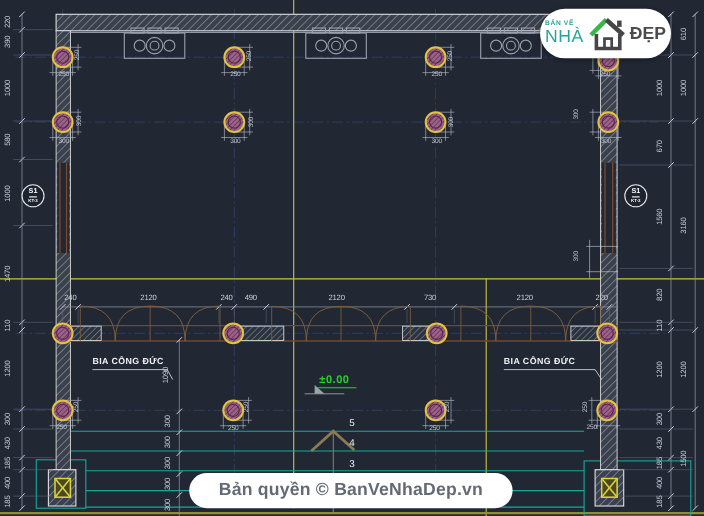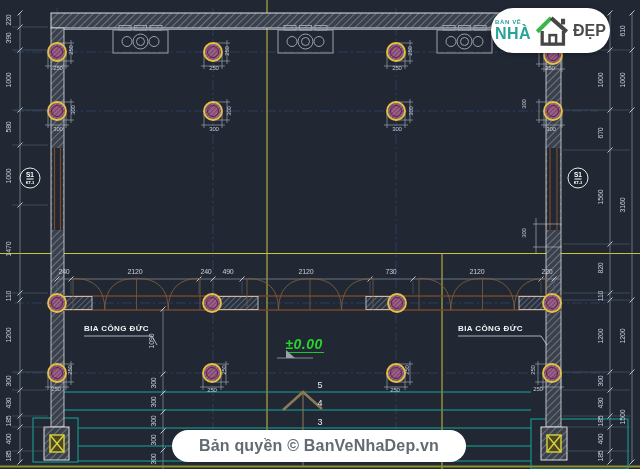--- a/index.html
+++ b/index.html
@@ -7,33 +7,33 @@
        font-family:"Liberation Sans",sans-serif}
   #plan{position:absolute;left:0;top:0;z-index:1}
   #labels{position:absolute;left:0;top:0;width:640px;height:469px;z-index:2;pointer-events:none}
   .dim{position:absolute;font-size:7px;color:#c9ced8;white-space:nowrap;line-height:1;
        transform:translate(-50%,-50%);letter-spacing:-0.2px}
   .dim.rot{transform:translate(-50%,-50%) rotate(-90deg)}
   .dim.sm{font-size:6px;color:#c2c8d2}
   .ann{position:absolute;font-weight:bold;font-size:8px;color:#f0f2f5;letter-spacing:.4px;
        white-space:nowrap;transform:translate(0,-100%);line-height:1.1}
   .stair{position:absolute;font-size:9px;color:#e9ebef;transform:translate(-50%,-50%);line-height:1}
-  .level{position:absolute;font-style:italic;font-weight:bold;font-size:14px;color:#27d32c;
+  .level{position:absolute;font-weight:bold;font-size:10px;color:#27d32c;
          letter-spacing:.5px;transform:translate(-50%,-100%);line-height:1}
   .bubble{position:absolute;width:19px;height:19px;border:1.3px solid #e9e9e9;border-radius:50%;
           background:rgba(27,34,46,.85);color:#fff;display:flex;flex-direction:column;
           align-items:center;justify-content:center;transform:translate(-50%,-50%);line-height:1;z-index:2}
   .bubble .b1{font-size:6.5px;font-weight:bold;border-bottom:1px solid #fff;padding-bottom:.5px}
   .bubble .b2{font-size:4px;font-weight:bold;margin-top:.5px}
   .logo{position:absolute;left:491px;top:8px;width:119px;height:45px;background:#fff;
         border-radius:23px;display:flex;align-items:center;justify-content:center;gap:3px;
         z-index:3;box-shadow:0 1px 5px rgba(0,0,0,.4)}
   .logo-text{display:flex;flex-direction:column;line-height:1;color:#27a39b}
   .l1{font-size:6px;font-weight:bold;letter-spacing:.6px}
-  .l2{font-size:16px;font-weight:bold;letter-spacing:.4px;margin-top:1px}
+  .l2{font-size:16px;font-weight:normal;letter-spacing:.4px;margin-top:1px}
   .l3{font-size:16px;font-weight:bold;color:#4b4b4d;line-height:1}
   .footer{position:absolute;left:172px;top:430px;width:294px;height:32px;background:#fff;
           border-radius:16px;display:flex;align-items:center;justify-content:center;
           font-weight:bold;font-size:16px;color:#636a73;z-index:3;letter-spacing:.2px}
 </style>
 </head>
 <body>
 
 <svg id="plan" width="640" height="469" viewBox="0 0 640 469">
   <defs>

